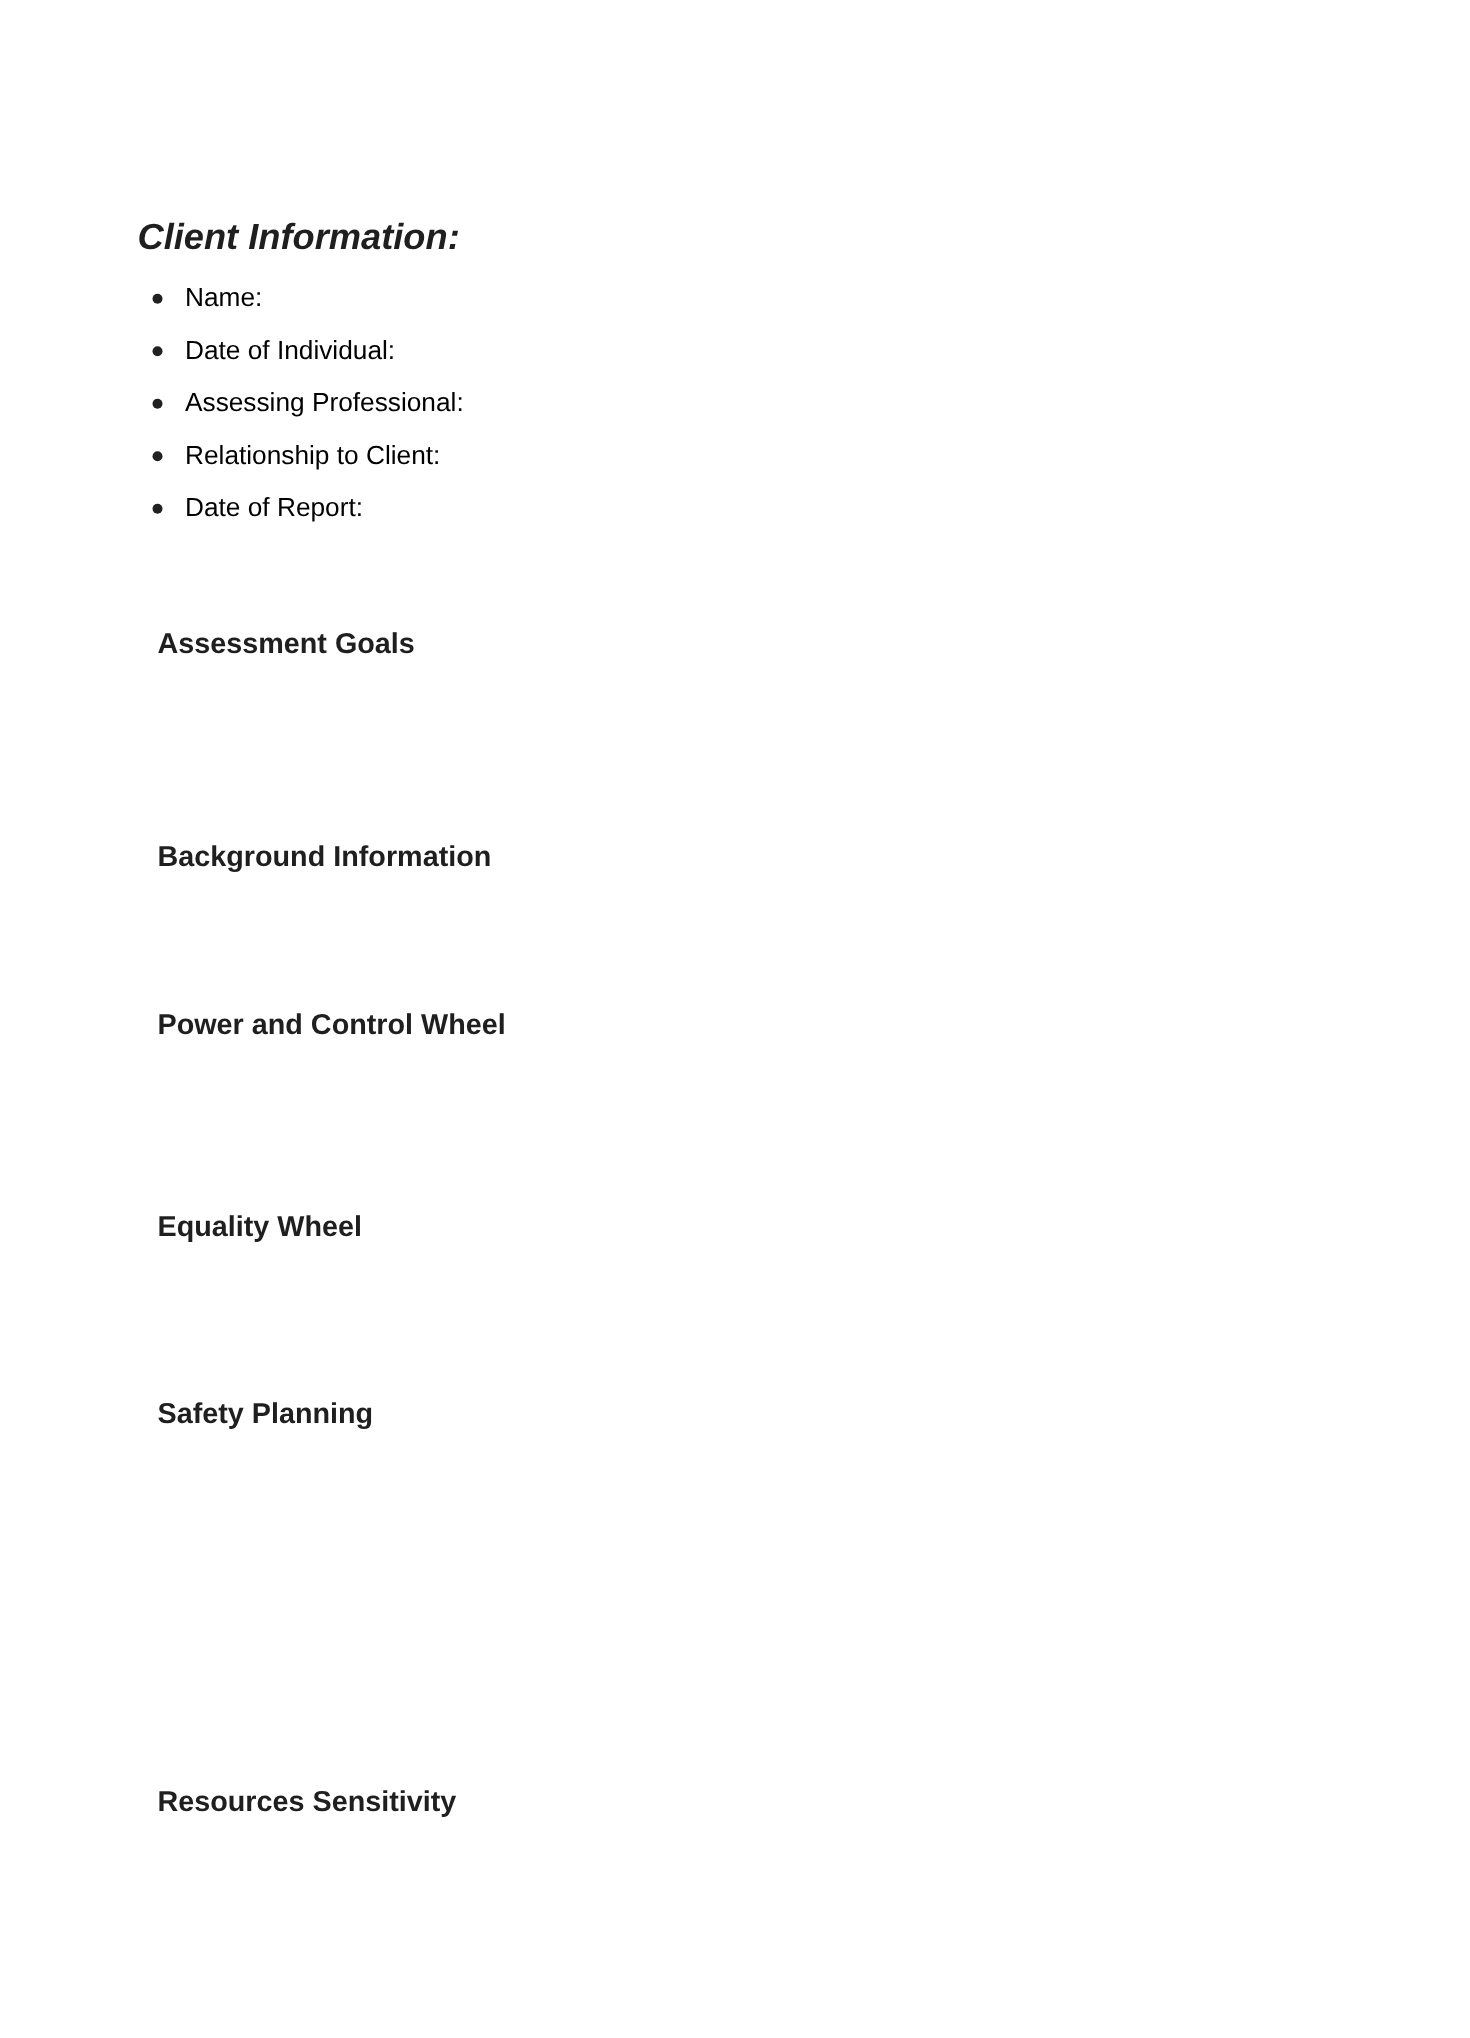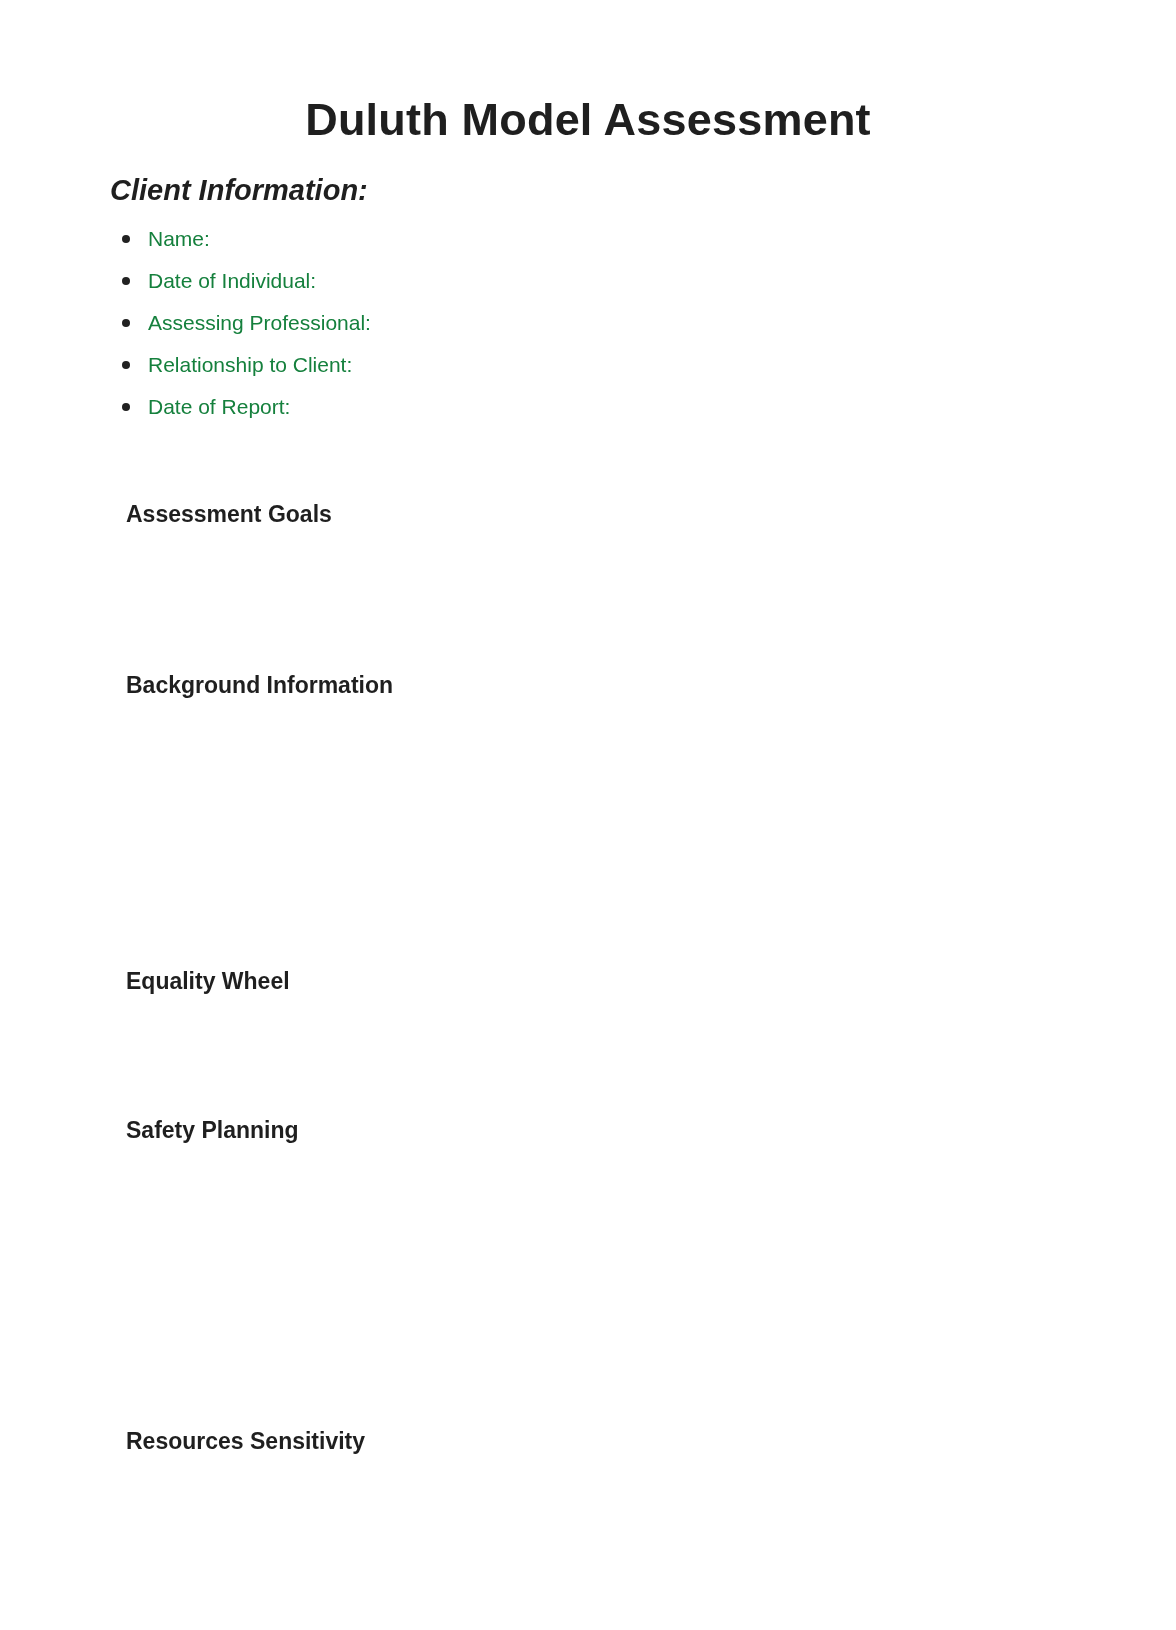--- a/index.html
+++ b/index.html
@@ -44,21 +44,21 @@
     .client-list {
       position: absolute;
       top: 225px;
       left: 110px;
       margin: 0;
       padding: 0;
       list-style: none;
       font-size: 21px;
       font-weight: 400;
       line-height: 28px;
-      color: #15803d;
+      color: #000000;
     }
     .client-list li {
       position: relative;
       padding-left: 38px;
       margin-bottom: 14px;
       white-space: nowrap;
     }
     .bullet {
       position: absolute;
       left: 12px;
@@ -84,21 +84,20 @@
     .s3 { top: 951px; }
     .s4 { top: 1100px; }
     .s5 { top: 1254px; }
     .s6 { top: 1411px; }
   </style>
 </head>
 <body>
 
 <div class="page">
 
-  <h1 class="doc-title">Duluth Model Assessment</h1>
 
   <h2 class="client-heading">Client Information:</h2>
 
   <ul class="client-list">
     <li>
       <span class="bullet"></span>
       <span>Name:</span>
     </li>
     <li>
       <span class="bullet"></span>
@@ -115,20 +114,21 @@
     <li>
       <span class="bullet"></span>
       <span>Date of Report:</span>
     </li>
   </ul>
 
   <h2 class="section-heading s0">Assessment Goals</h2>
 
   <h2 class="section-heading s1">Background Information</h2>
 
+  <h2 class="section-heading s2">Power and Control Wheel</h2>
 
   <h2 class="section-heading s3">Equality Wheel</h2>
 
   <h2 class="section-heading s4">Safety Planning</h2>
 
 
   <h2 class="section-heading s6">Resources Sensitivity</h2>
 
 </div>
 

